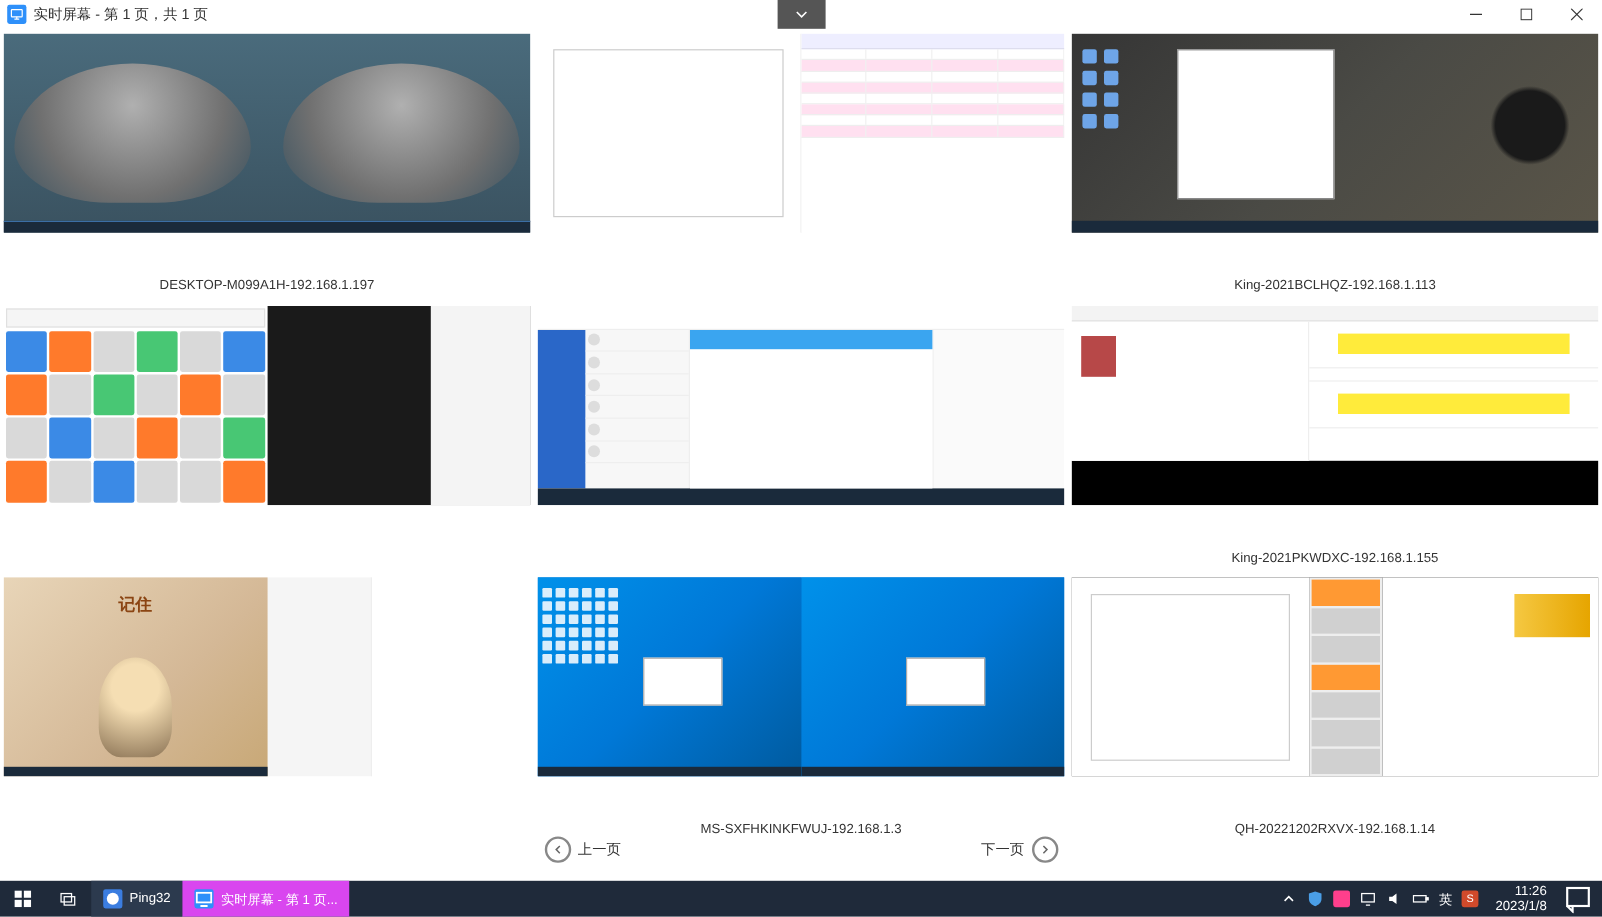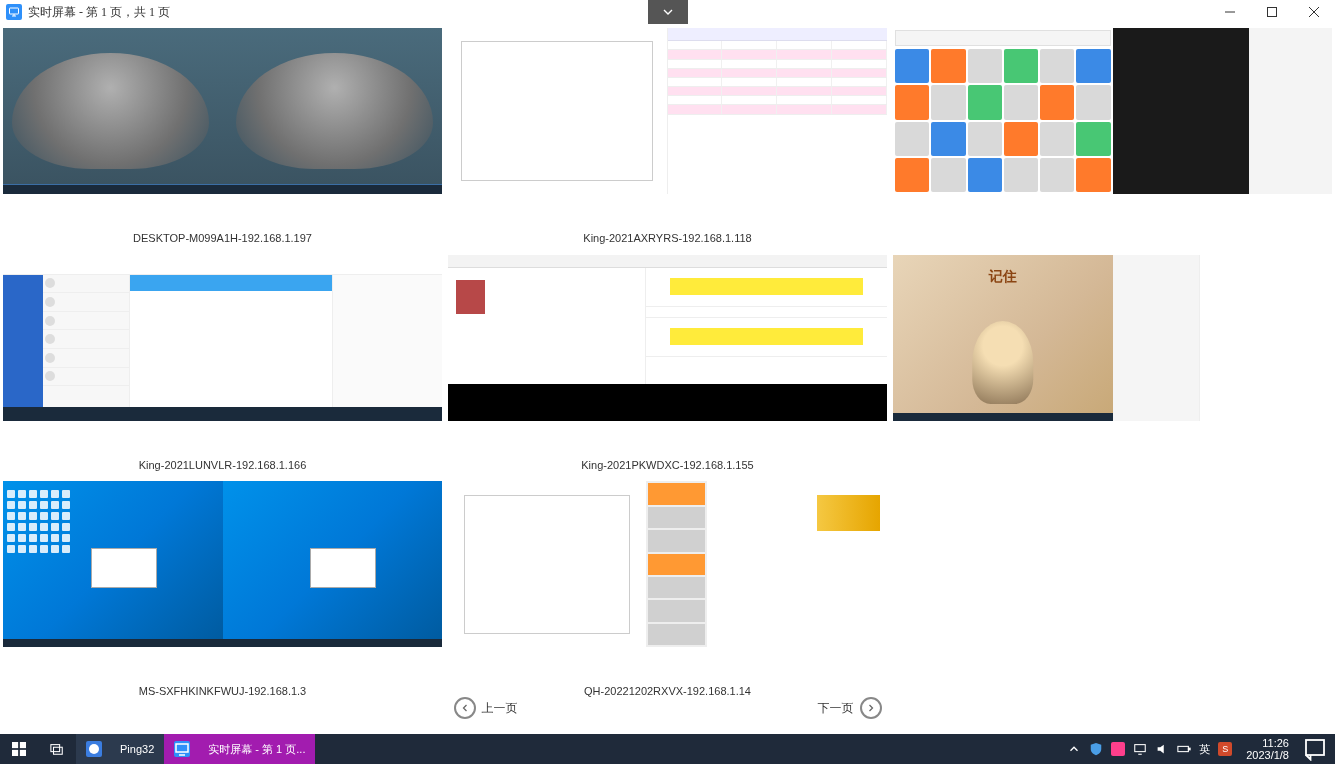--- a/index.html
+++ b/index.html
@@ -11,21 +11,20 @@
   overflow: hidden;
   position: relative;
   font-size: 12px;
 }
 .titlebar {
   display: flex;
   align-items: center;
   height: 24px;
   background: #fff;
   position: relative;
-  font-family: Liberation Serif, serif;
 }
 .title-icon {
   width: 16px; height: 16px;
   background: #2e90fa;
   margin: 0 6px 0 6px;
   border-radius: 2px;
   display: flex; align-items: center; justify-content: center;
 }
 .title-icon svg { width: 12px; height: 12px; }
 .title-text { color: #333; font-size: 12px; }
@@ -197,23 +196,23 @@
 }
 .pager-circle svg{width:12px;height:12px;}
 
 
 .taskbar {
   position:absolute;bottom:0;left:0;right:0;height:30px;
   background:#1f2a3a;display:flex;align-items:center;color:#fff;font-size:11px;
 }
 .tb-btn{height:100%;display:flex;align-items:center;justify-content:center;padding:0 12px;}
 .tb-btn svg{width:14px;height:14px;}
-.tb-app{height:100%;display:flex;align-items:center;padding:0 10px;gap:18px;}
+.tb-app{height:100%;display:flex;align-items:center;padding:0 10px;gap:6px;}
 .tb-app .ico{width:16px;height:16px;display:flex;align-items:center;justify-content:center;border-radius:2px;}
-.tb-app.active{background:#a21caf;}
+.tb-app.active{background:#d946ef;}
 .tb-app.hl{background:#2c3a4e;}
 .tb-spacer{flex:1;}
 .tray{display:flex;align-items:center;gap:8px;padding-right:8px;}
 .tray .t-ico{width:14px;height:14px;display:flex;align-items:center;justify-content:center;}
 .tray .sq{width:14px;height:14px;background:#d14a2b;border-radius:2px;display:flex;align-items:center;justify-content:center;font-size:9px;}
 .tray .sq.pink{background:#ff3f8c;}
 .clock{display:flex;flex-direction:column;align-items:flex-end;line-height:1.1;padding:0 6px;}
 .notif{width:24px;display:flex;align-items:center;justify-content:center;}
 </style>
 </head>
@@ -317,25 +316,44 @@
         <div class="row hl">
                 <span></span>
                 <span></span>
                 <span></span>
                 <span></span>
               </div>
       </div>
           </div>
     </div>
       </div>
+  </div>
+
+  <div class="cell">
+    <div class="thumb">
+        <div class="thumb-inner t2">
+      <div class="icons">
+            <i></i>
+            <i></i>
+            <i></i>
+            <i></i>
+            <i></i>
+            <i></i>
+            <i></i>
+            <i></i>
+          </div>
+      <div class="panel"></div>
+          <div class="figure"></div>
+          <div class="tb"></div>
+    </div>
+      </div>
     <div class="label-row">
-        <span class="label-text">King-2021AXRYRS-192.168.1.118</span>
-      </div>
-  </div>
-
+        <span class="label-text">King-2021BCLHQZ-192.168.1.113</span>
+      </div>
+  </div>
 
   <div class="cell">
     <div class="thumb">
         <div class="thumb-inner t3">
       <div class="l">
             <div class="srch"></div>
             <div class="ic">
         <i class="b"></i>
               <i class="o"></i>
               <i></i>
@@ -395,23 +413,20 @@
                 <div class="av"></div>
               </div>
         </div>
         <div class="chat">
               <div class="h"></div>
             </div>
         <div class="side"></div>
       </div>
       <div class="bot"></div>
     </div>
-      </div>
-    <div class="label-row">
-        <span class="label-text">King-2021LUNVLR-192.168.1.166</span>
       </div>
   </div>
 
   <div class="cell">
     <div class="thumb">
         <div class="thumb-inner t5">
       <div class="tab"></div>
       <div class="mid">
         <div class="l">
               <div class="img"></div>

